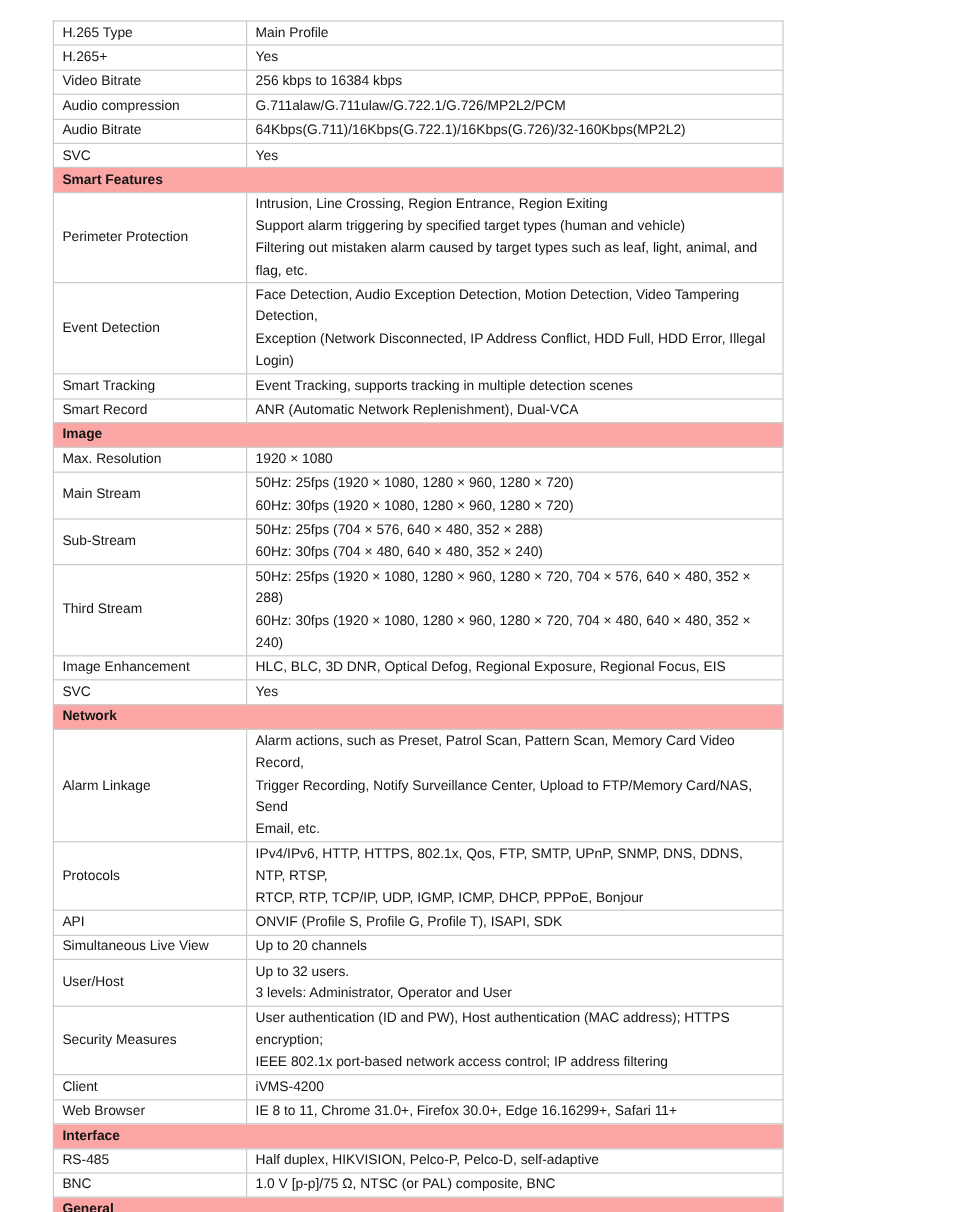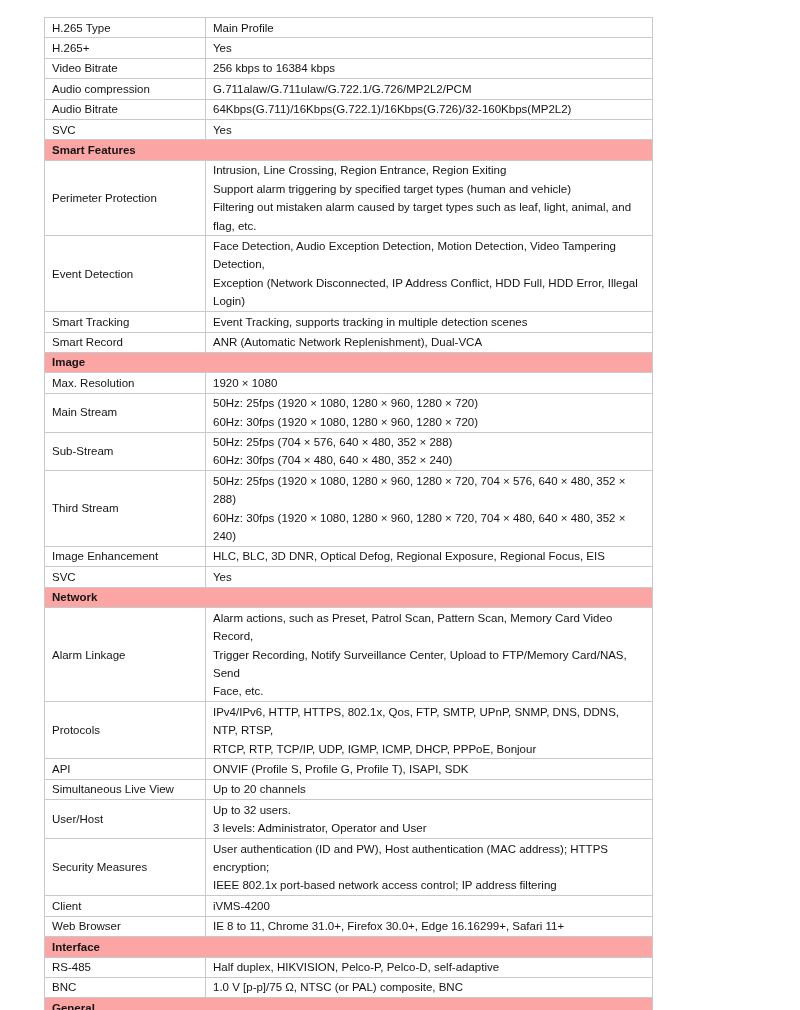--- a/index.html
+++ b/index.html
@@ -164,21 +164,21 @@
           </td>
         </tr>
         <tr>
           <td colspan="2" class="section">Network</td>
         </tr>
         <tr>
           <td class="label">Alarm Linkage</td>
           <td class="value">
             <div>Alarm actions, such as Preset, Patrol Scan, Pattern Scan, Memory Card Video Record,</div>
             <div>Trigger Recording, Notify Surveillance Center, Upload to FTP/Memory Card/NAS, Send</div>
-            <div>Face, etc.</div>
+            <div>Email, etc.</div>
           </td>
         </tr>
         <tr>
           <td class="label">Protocols</td>
           <td class="value">
             <div>IPv4/IPv6, HTTP, HTTPS, 802.1x, Qos, FTP, SMTP, UPnP, SNMP, DNS, DDNS, NTP, RTSP,</div>
             <div>RTCP, RTP, TCP/IP, UDP, IGMP, ICMP, DHCP, PPPoE, Bonjour</div>
           </td>
         </tr>
         <tr>

